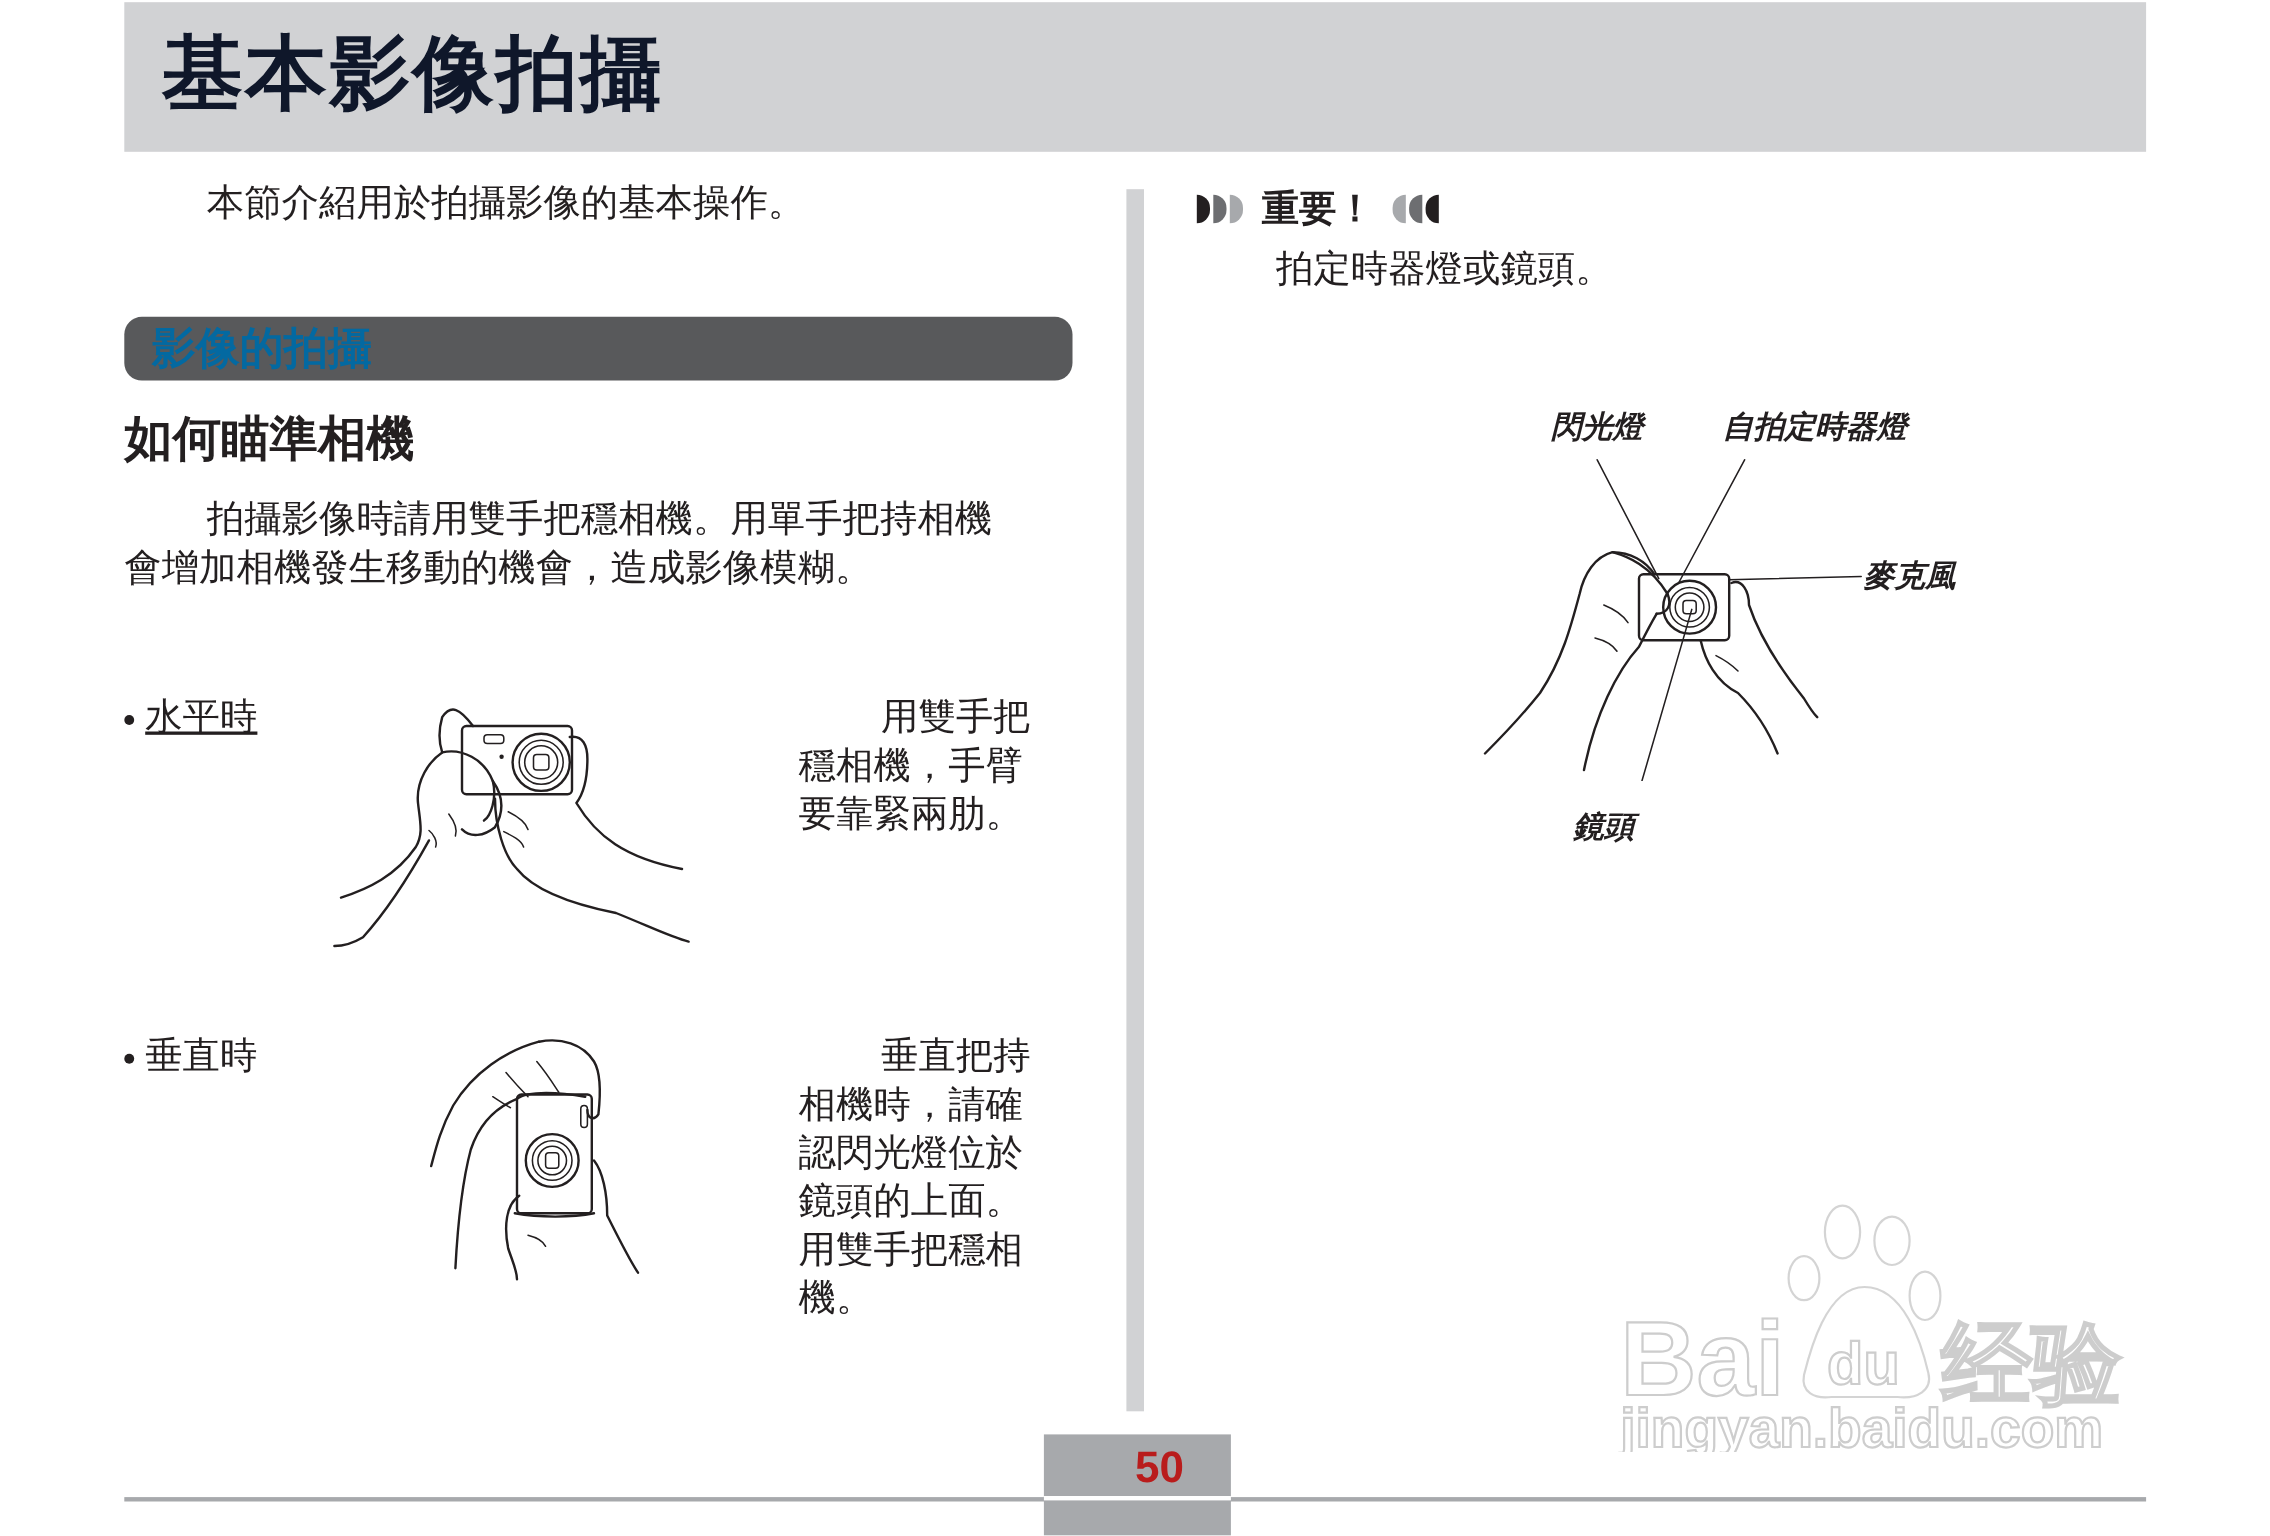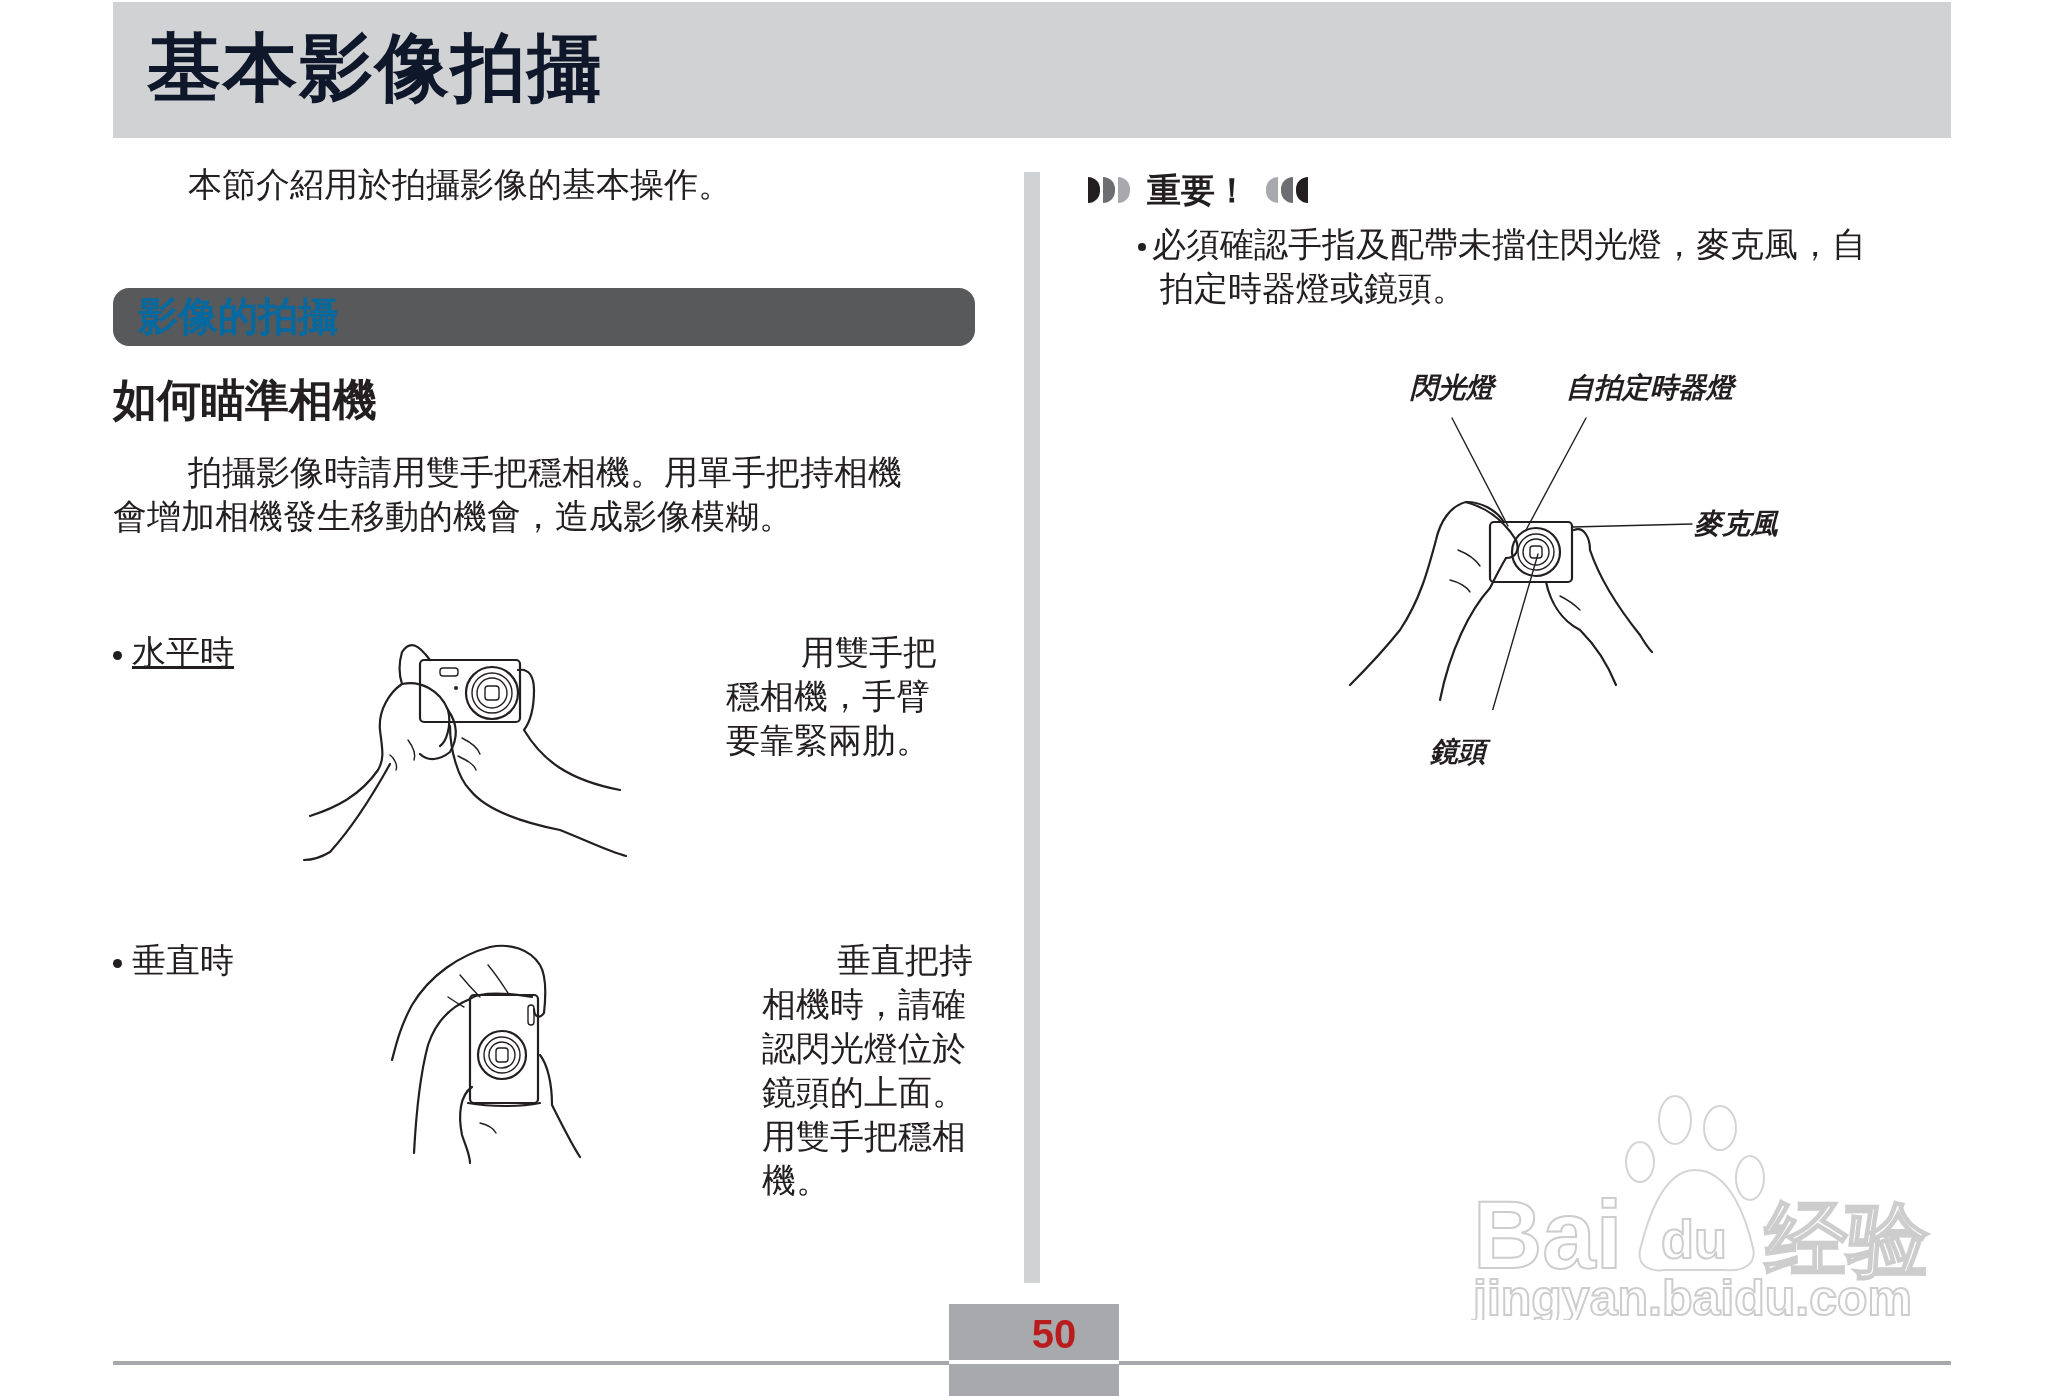--- a/index.html
+++ b/index.html
@@ -120,21 +120,21 @@
   <path class="thin" d="M120 40 C 130 52, 136 58, 140 62"></path>
   <path class="thin" d="M148 30 C 158 42, 164 52, 168 58"></path>
   <path class="thin" d="M108 62 C 114 66, 120 70, 124 72"></path>
 
   <path class="ln" d="M200 120 C 208 130, 212 150, 212 170 C 222 190, 232 210, 240 222"></path>
   <path class="ln" d="M132 152 C 120 160, 118 180, 122 200 C 126 212, 130 220, 130 228"></path>
   <path class="ln" d="M128 168 C 150 172, 180 172, 200 168"></path>
   <path class="thin" d="M140 188 C 148 190, 154 194, 156 198"></path>
 </svg>
 
-<div class="abs side-text" style="left:726px; top:938px;margin-left:36px;">
+<div class="abs side-text" style="left:726px; top:938px;">
   <div><span class="indent"></span><span>垂直把持</span></div>
   <div>相機時，請確</div>
   <div>認閃光燈位於</div>
   <div>鏡頭的上面。</div>
   <div>用雙手把穩相</div>
   <div>機。</div>
 </div>
 
 <div class="abs divider"></div>
 
@@ -142,21 +142,20 @@
   <span class="half r" style="background:#231f20;"></span>
   <span class="half r" style="background:#6d6e71;"></span>
   <span class="half r" style="background:#a7a9ac;"></span>
   <span class="important-text">重要！</span>
   <span class="half l" style="background:#a7a9ac;"></span>
   <span class="half l" style="background:#6d6e71;"></span>
   <span class="half l" style="background:#231f20;"></span>
 </div>
 
 <div class="abs imp-body">
-  <div><span class="bullet-dot"></span><span>必須確認手指及配帶未擋住閃光燈，麥克風，自</span></div>
   <div>拍定時器燈或鏡頭。</div>
 </div>
 
 <svg class="abs" style="left:1340px; top:410px;" width="420" height="300" viewBox="0 0 420 300">
 
   <rect class="fillw" x="150" y="112" width="82" height="60" rx="4"></rect>
   <circle class="ln" cx="196" cy="142" r="24"></circle>
   <circle class="thin" cx="196" cy="142" r="18"></circle>
   <circle class="thin" cx="196" cy="142" r="13"></circle>
   <rect class="thin" x="190" y="136" width="12" height="12" rx="3"></rect>

